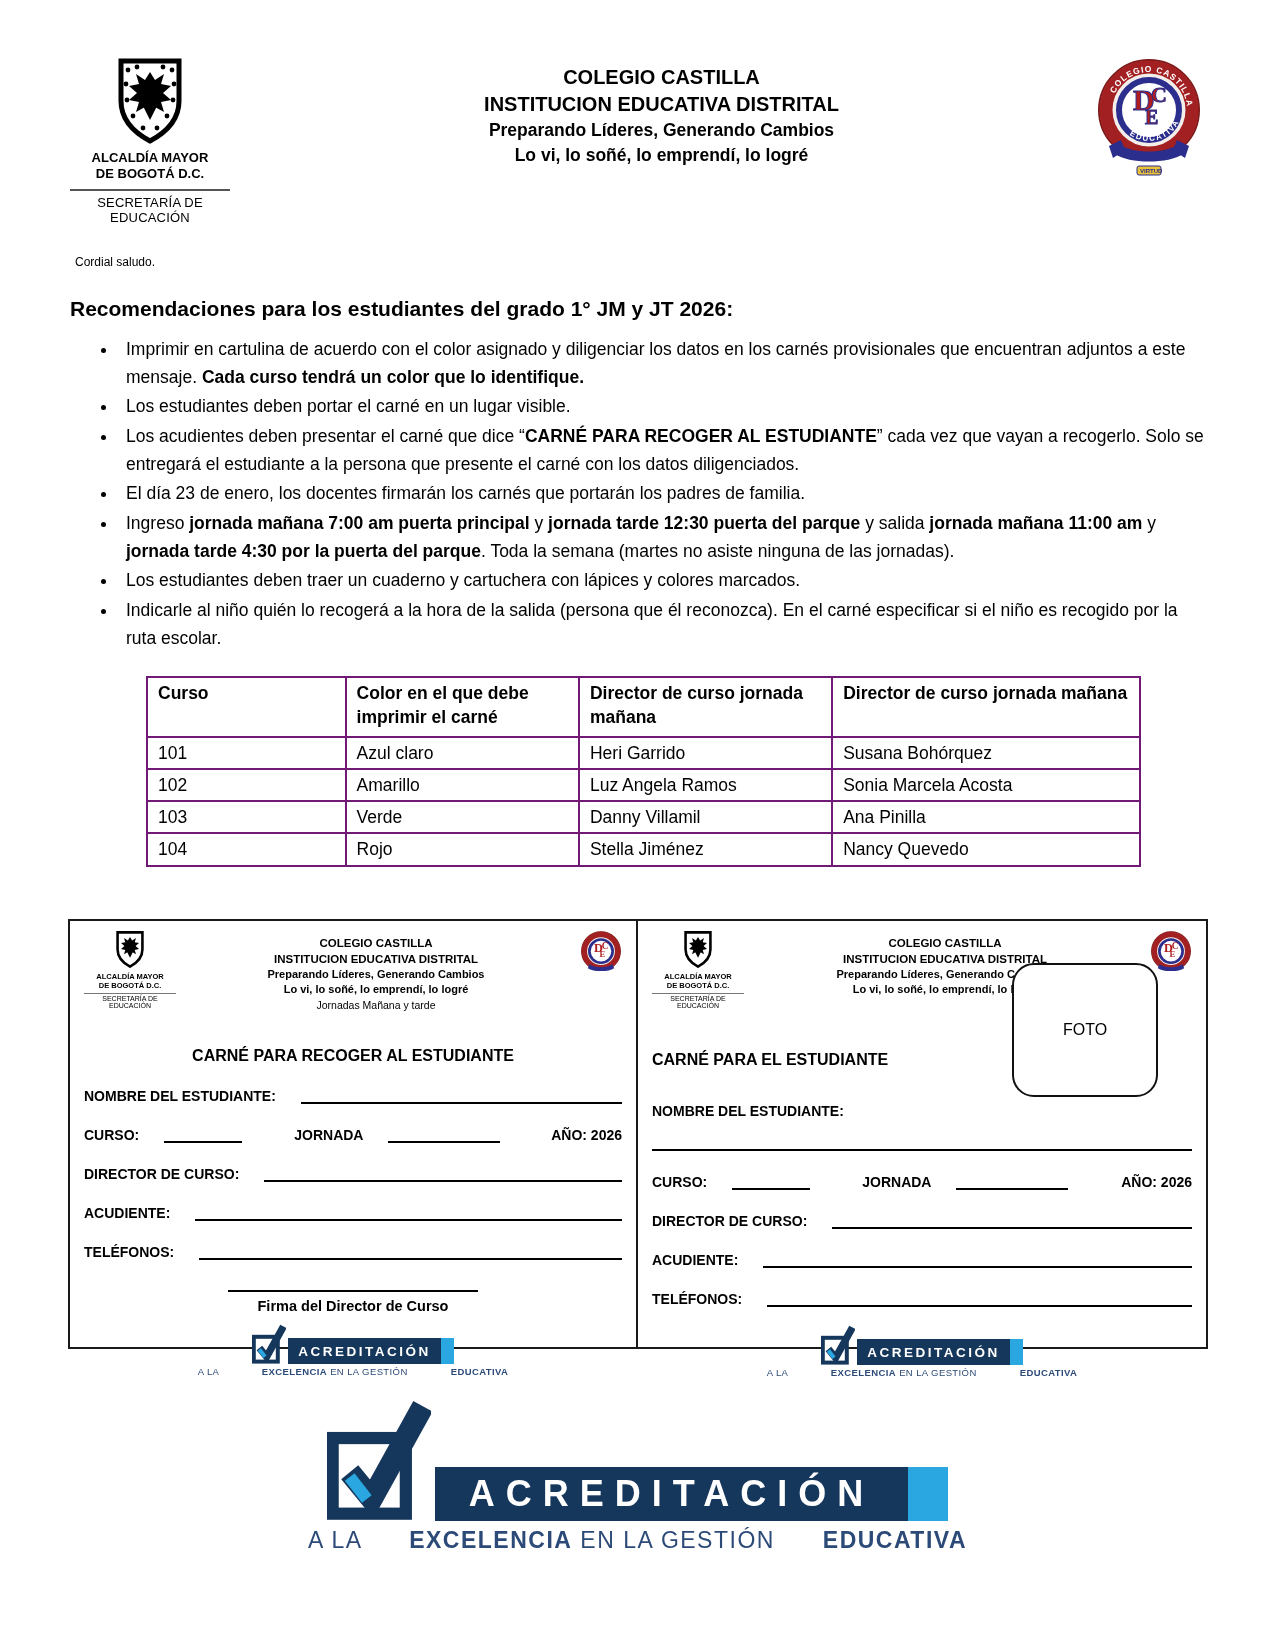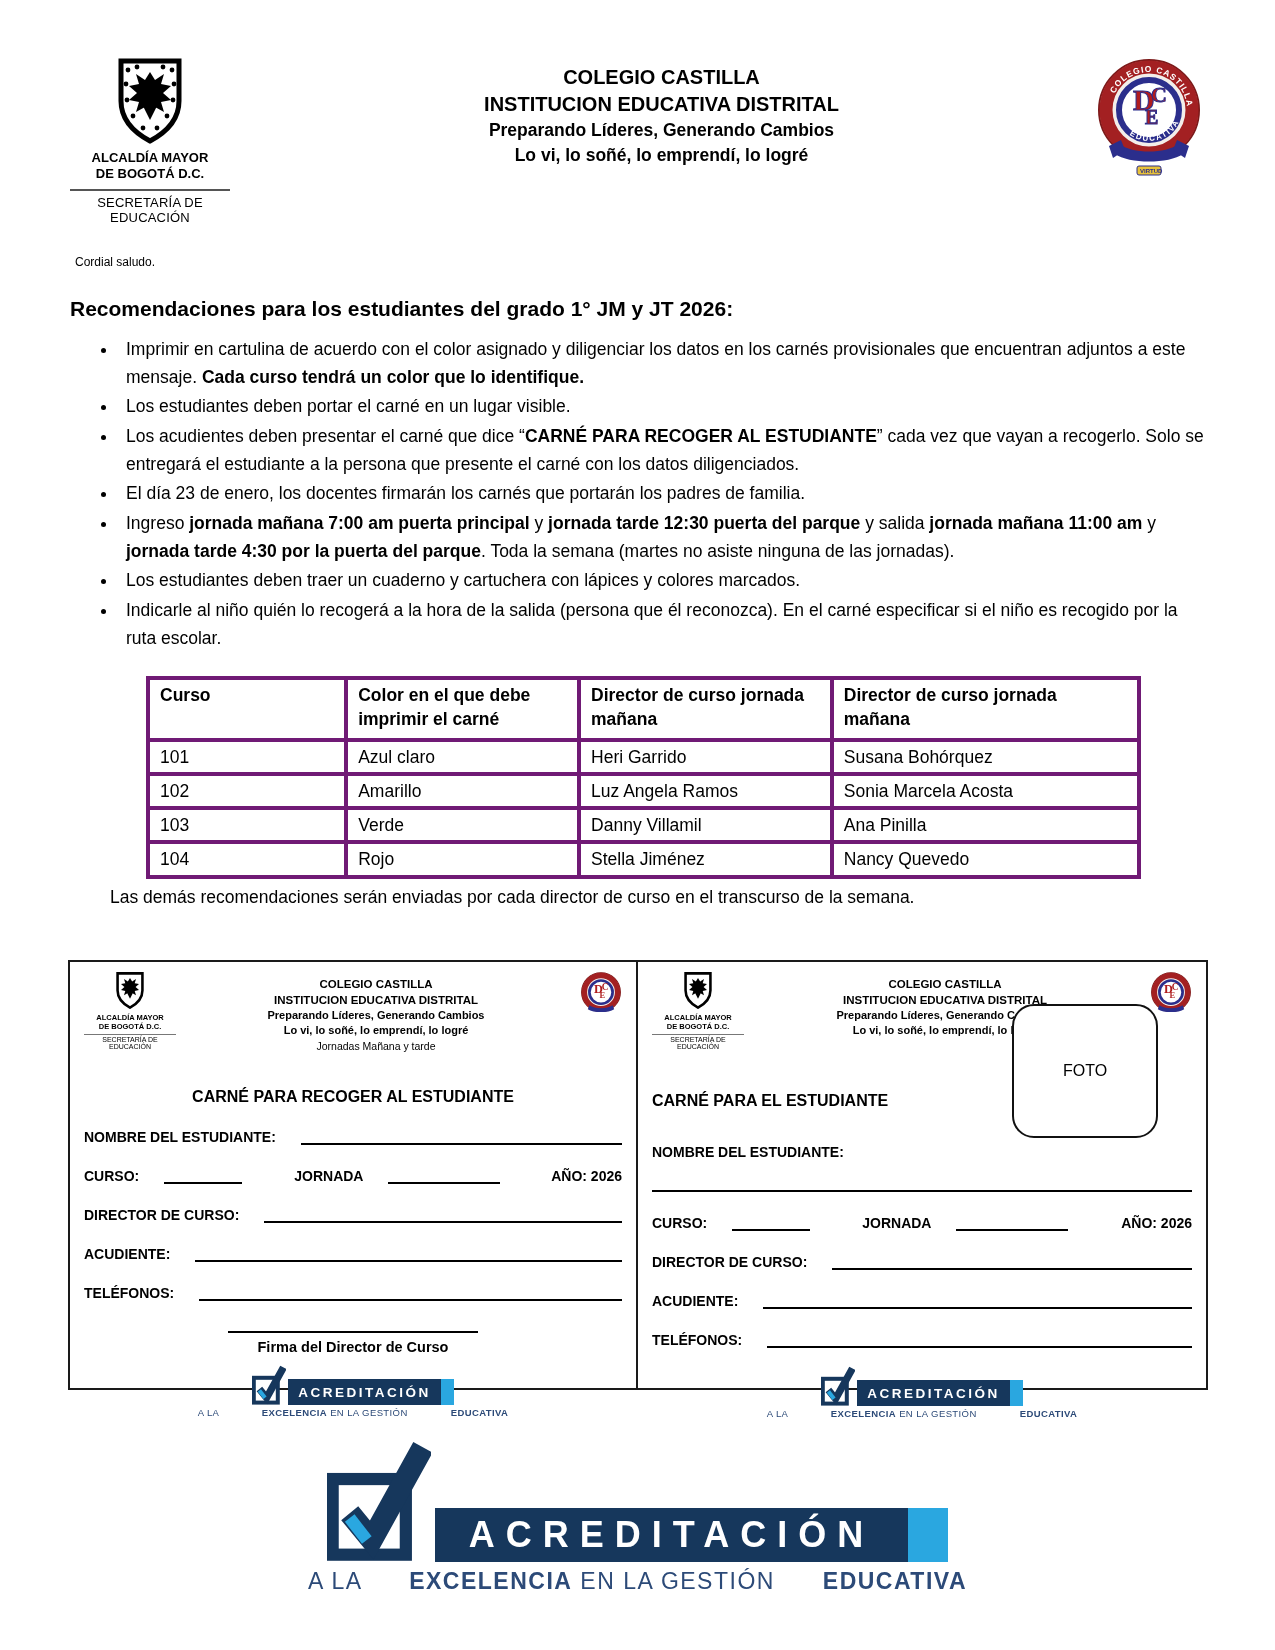--- a/index.html
+++ b/index.html
@@ -23,21 +23,21 @@
   .crest-box{width:112px;display:flex;justify-content:center;}
   
   .greeting{font-size:12px;margin:30px 0 0 5px;}
   .rec-title{font-size:21px;font-weight:bold;margin:28px 0 0 0;}
   ul.bullets{margin:14px 0 0 0;padding-left:48px;}
   ul.bullets li{font-size:17.5px;line-height:1.62;margin:0 0 1px 0;padding-left:8px;}
   .org-title{font-size:17.5px;font-weight:bold;text-align:center;margin:30px 0 0 0;}
   
   table.color-table{border-collapse:collapse;margin:24px 0 0 76px;width:995px;}
   table.color-table th,table.color-table td{
-    border:4px solid #701a75;font-size:17.5px;text-align:left;
+    border:2px solid #701a75;font-size:17.5px;text-align:left;
     padding:2px 10px;vertical-align:top;margin-left:48px;
   }
   table.color-table th{font-weight:bold;line-height:1.35;padding-top:4px;padding-bottom:6px;}
   table.color-table td{line-height:1.5;}
   .col-curso{width:20%;}.col-color{width:23.5%;}.col-dir1{width:25.5%;}.col-dir2{width:31%;}
   .closing{font-size:17.5px;margin:8px 0 0 40px;}
   
   .cards{display:flex;margin:52px 0 0 -2px;width:1141px;}
   .card{
     width:570px;height:430px;border:2px solid #1a1a1a;box-sizing:border-box;
@@ -203,21 +203,20 @@
         </tr>
         <tr>
           <td>104</td>
           <td>Rojo</td>
           <td>Stella Jiménez</td>
           <td>Nancy Quevedo</td>
         </tr>
       </tbody>
   </table>
 
-  <p class="closing">Las demás recomendaciones serán enviadas por cada director de curso en el transcurso de la semana.</p>
 
   <section class="cards">
 
     <div class="card">
       <div class="card-header">
         <div class="card-logo-left">
           <svg width="30" height="37" viewBox="0 0 70 86">
             <path d="M6 3 h58 v40 c0 20 -14 32 -29 40 c-15 -8 -29 -20 -29 -40 z" fill="#fff" stroke="#000" stroke-width="6"></path>
             <path d="M35 14 l5 8 9 -6 -3 10 10 2 -8 7 8 7 -10 2 3 10 -9 -5 -5 9 -5 -9 -9 5 3 -10 -10 -2 8 -7 -8 -7 10 -2 -3 -10 9 6 z" fill="#000"></path>
             <path d="M28 48 h14 l-7 14 z" fill="#000"></path>

